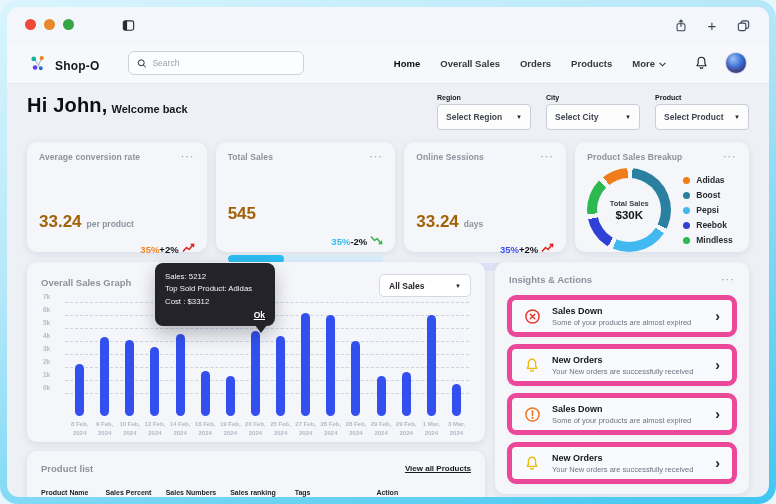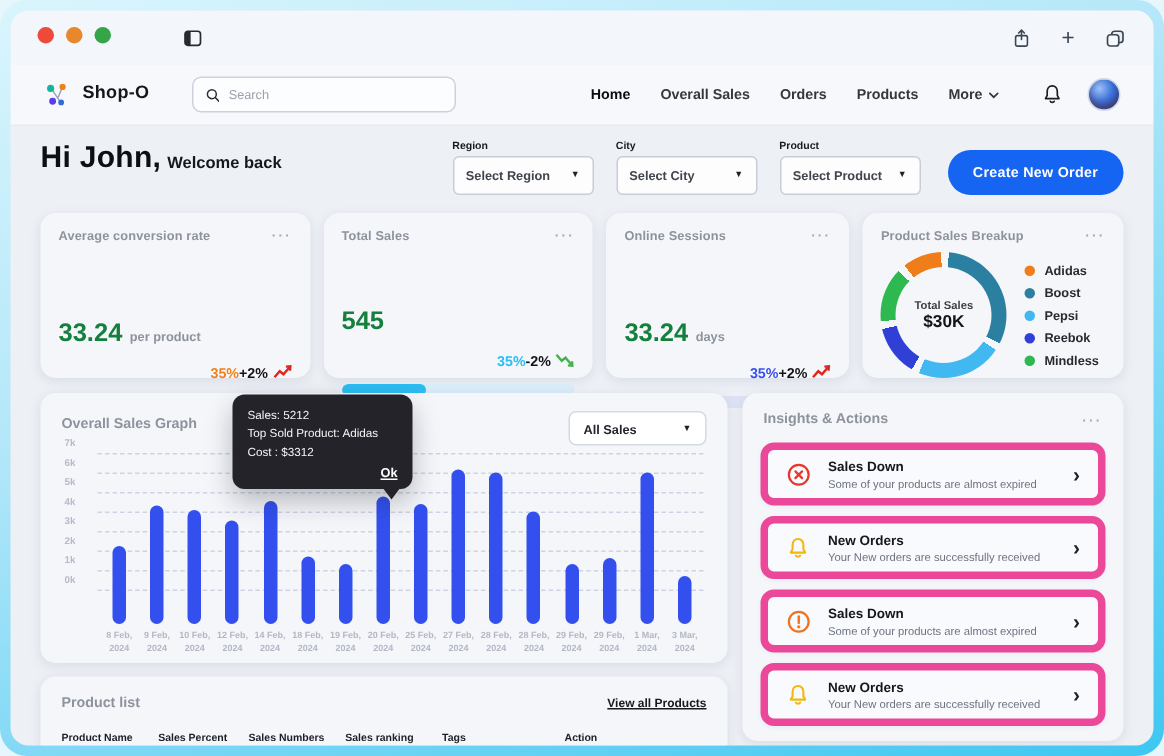--- a/index.html
+++ b/index.html
@@ -16,21 +16,21 @@
   .light { width:11px; height:11px; border-radius:50%; margin-right:8px; cursor:pointer; }
   .tb-icon { width:16px; height:16px; display:inline-flex; align-items:center; justify-content:center; cursor:pointer; }
   .tb-left-gap { margin-left:38px; }
   .tb-spacer { flex:1; }
   .tb-right { display:flex; align-items:center; gap:15px; }
   .tb-plus { font-size:15px; color:#3c4654; font-weight:500; line-height:1; }
 
   
   .header { flex:0 0 41px; background:#f6f8fb; border-bottom:1px solid #e6e9ef;
     display:flex; align-items:center; padding:0 22px; }
-  .brand { display:flex; align-items:flex-start; gap:7px; }
+  .brand { display:flex; align-items:flex-end; gap:7px; }
   .brand-name { font-size:12px; font-weight:800; color:#14161b; letter-spacing:.2px; }
   .searchbox { margin-left:28px; width:176px; height:24px; border:1px solid #ccd2dc; border-radius:6px;
     background:#fcfdfe; display:flex; align-items:center; padding:0 8px; gap:6px; }
   .searchbox input { border:0; outline:0; background:transparent; font-size:8.5px; width:100%;
     font-family:"Liberation Sans",sans-serif; color:#3a3e46; }
   .searchbox input::placeholder { color:#9aa0ab; }
   .nav { margin-left:auto; display:flex; align-items:center; gap:20px; }
   .nav-holder { display:contents; }
   .nav-item { font-size:9.5px; font-weight:600; color:#34373e; cursor:pointer; display:flex; align-items:center; gap:4px; }
   .nav-item.active { color:#0b0c0f; font-weight:800; }
@@ -57,21 +57,21 @@
     font-family:"Liberation Sans",sans-serif; letter-spacing:.2px; }
 
   
   .cards-row { display:flex; gap:9px; margin-top:12px; height:110px; }
   .cards-holder { display:contents; }
   .card { background:#f5f6fa; border-radius:10px; box-shadow:0 2px 7px rgba(125,138,160,.18); padding:10px 12px; }
   .card-head { display:flex; justify-content:space-between; align-items:center; }
   .card-title { font-size:8.5px; font-weight:600; color:#8d939d; letter-spacing:.1px; }
   .dots { color:#a3a8b1; font-size:9px; font-weight:800; letter-spacing:1.5px; cursor:pointer; }
   .value-row { margin-top:9px; display:flex; align-items:baseline; gap:5px; }
-  .value { font-size:17px; font-weight:800; color:#15803d; }
+  .value { font-size:17px; font-weight:800; color:#a16207; }
   .unit { font-size:8.5px; font-weight:600; color:#8d939d;margin-top:48px; }
   .pct-row { margin-top:11px; display:flex; justify-content:flex-end; align-items:center; }
   .pct { font-size:9.5px; font-weight:800; }
   .delta { font-size:9.5px; font-weight:800; color:#121317; display:flex; align-items:center; gap:3px; }
   .track { margin-top:8px; height:8px; border-radius:4px; overflow:hidden; }
   .fill { height:100%; border-radius:4px; }
 
   
   .breakup-body { display:flex; align-items:center; margin-top:6px; gap:12px; }
   .donut-wrap { position:relative; width:84px; height:84px; flex:0 0 auto; }
@@ -224,21 +224,20 @@
                   <span class="caret">▼</span>
                 </div>
               </span><span>
                 <div class="filter-label">Product</div>
                 <div class="select-box">
                   <span class="sel-val">Select Product</span>
                   <span class="caret">▼</span>
                 </div>
               </span></span>
           </span>
-        <button class="create-btn">Create New Order</button>
       </div>
 
       <div class="cards-row">
         <span id="cards-holder" class="cards-holder"><div class="card" style="flex: 185 1 0px;">
               <div class="card-head">
                 <span class="card-title">Average conversion rate</span>
                 <span class="dots">···</span>
               </div>
               <div class="value-row">
                 <span class="value">33.24</span>

